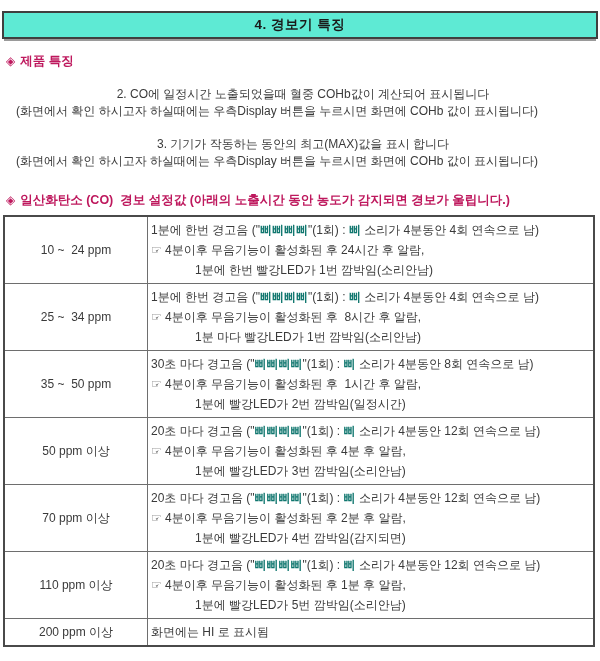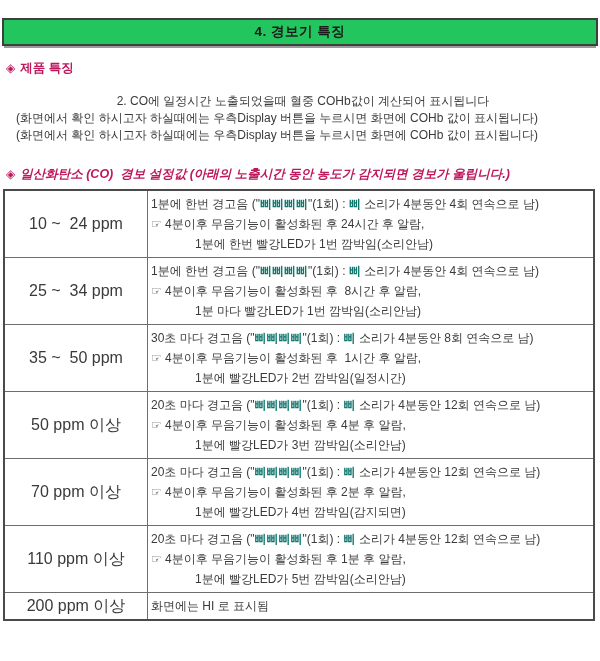--- a/index.html
+++ b/index.html
@@ -8,23 +8,23 @@
     background:#ffffff;
     font-family:"Liberation Sans","DejaVu Sans",sans-serif;
     color:#3a3a3a;
     font-size:12px;
     overflow:hidden;
   }
   .page{position:relative;width:600px;height:661px;}
 
   
   .header-bar{
-    margin:18px 2px 0 2px;
+    margin:11px 2px 0 2px;
     height:24px;
-    background:#22c55e;
+    background:#5eead4;
     border:2px solid #3f3f3f;
     box-shadow:0 4px 0 -2px #9a9a9a;
     display:flex;align-items:center;justify-content:center;
   }
   .header-bar .title{
     font-size:13.5px;font-weight:bold;color:#1a1a1a;
     letter-spacing:.5px;
   }
 
   
@@ -32,40 +32,40 @@
     margin:14px 0 0 6px;
     font-weight:bold;color:#be185d;
     font-size:12.5px;
     white-space:pre-wrap;
   }
   .section-heading .bullet{margin-right:5px;font-size:12px;}
   .feature-list{margin:8px 0 0 6px;}
   .feature-item{margin-top:0;line-height:17px;white-space:pre-wrap;}
   .feature-item.spaced{margin-top:16px;text-align:center;}
   .feature-note{margin-left:10px;line-height:17px;white-space:pre-wrap;}
-  .alarm-heading{margin-top:22px;font-style:italic;}
+  .alarm-heading{margin-top:22px;}
 
   
   table.co-table{
     margin:6px 0 0 3px;
     width:592px;
     border-collapse:collapse;
     table-layout:fixed;
   }
   table.co-table{border:2px solid #4a4a4a;}
   table.co-table td{
     border:1px solid #6e6e6e;
     vertical-align:middle;
   }
   td.range-cell{
     width:140px;
     text-align:center;
     white-space:pre;
     color:#3a3a3a;
-    font-size:16px;
+    font-size:12px;
   }
   td.desc-cell{padding:3px 4px 3px 3px;}
   .desc-line{
     line-height:20px;
     white-space:pre-wrap;
     color:#3a3a3a;
     font-size:12px;
   }
   .desc-line.indent{padding-left:44px;}
   .desc-line .bold{font-weight:bold;color:#0f766e;}
@@ -77,20 +77,21 @@
 
   <div class="header-bar">
     <span class="title">4. 경보기 특징</span>
   </div>
 
   <div class="section-heading"><span class="bullet">◈</span><span>제품 특징</span></div>
 
   <div class="feature-list">
     <div class="feature-item spaced">2. CO에 일정시간 노출되었을때 혈중 COHb값이 계산되어 표시됩니다</div>
     <div class="feature-note">(화면에서 확인 하시고자 하실때에는 우측Display 버튼을 누르시면 화면에 COHb 값이 표시됩니다)</div>
+    <div class="feature-item spaced">3. 기기가 작동하는 동안의 최고(MAX)값을 표시 합니다</div>
     <div class="feature-note">(화면에서 확인 하시고자 하실때에는 우측Display 버튼을 누르시면 화면에 COHb 값이 표시됩니다)</div>
   </div>
 
   <div class="section-heading alarm-heading"><span class="bullet">◈</span><span>일산화탄소 (CO)  경보 설정값 (아래의 노출시간 동안 농도가 감지되면 경보가 울립니다.)</span></div>
 
   <table class="co-table">
     <tbody>
         <tr>
           <td class="range-cell">10 ~  24 ppm</td>
           <td class="desc-cell">

